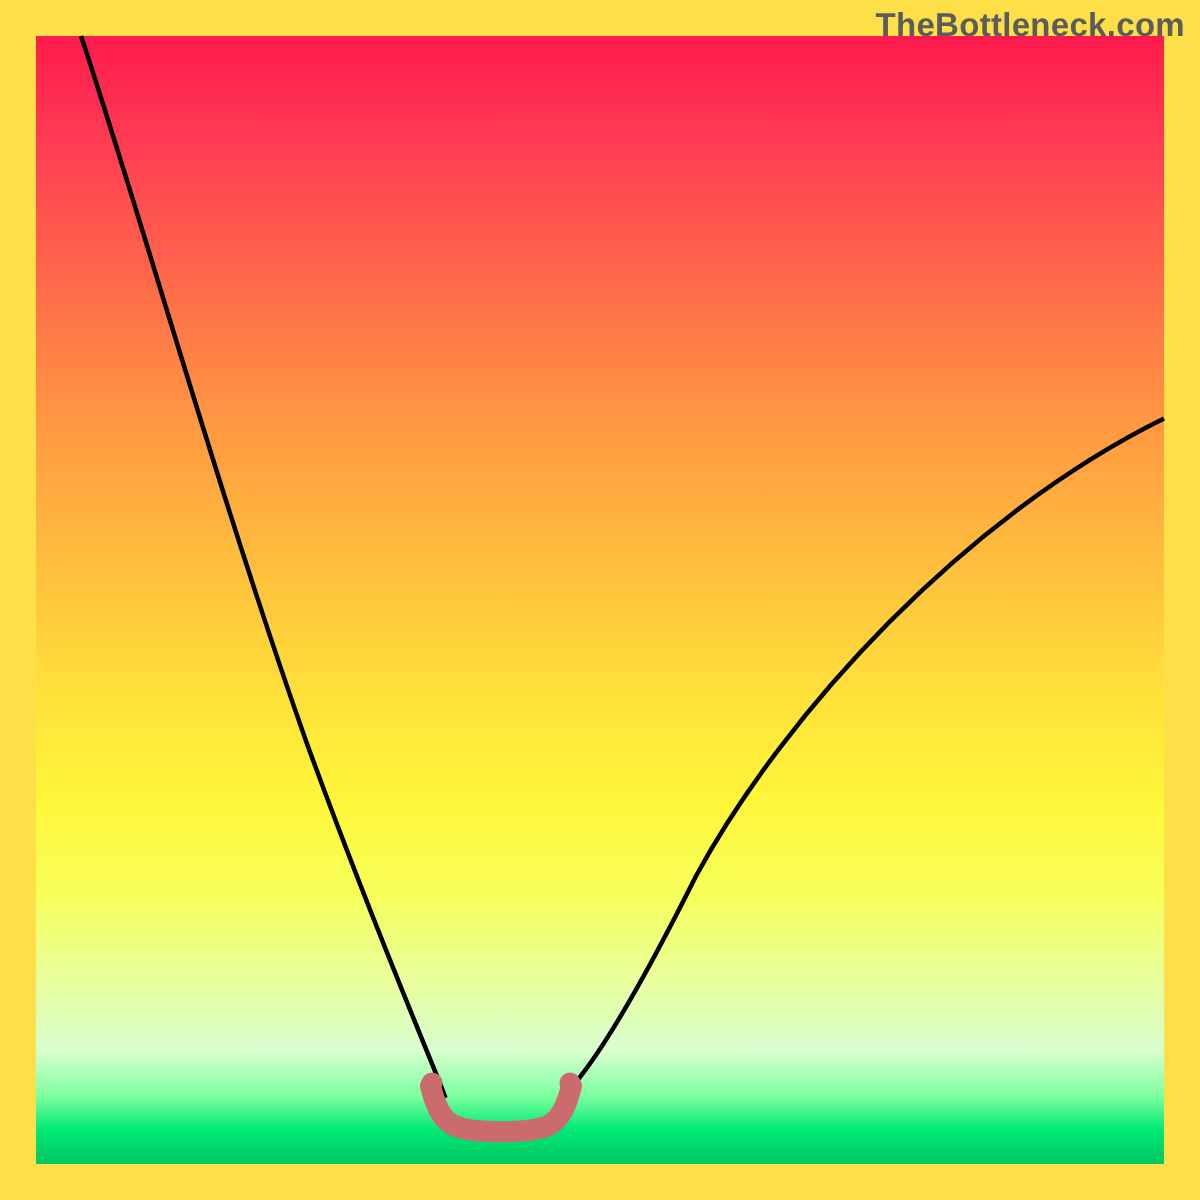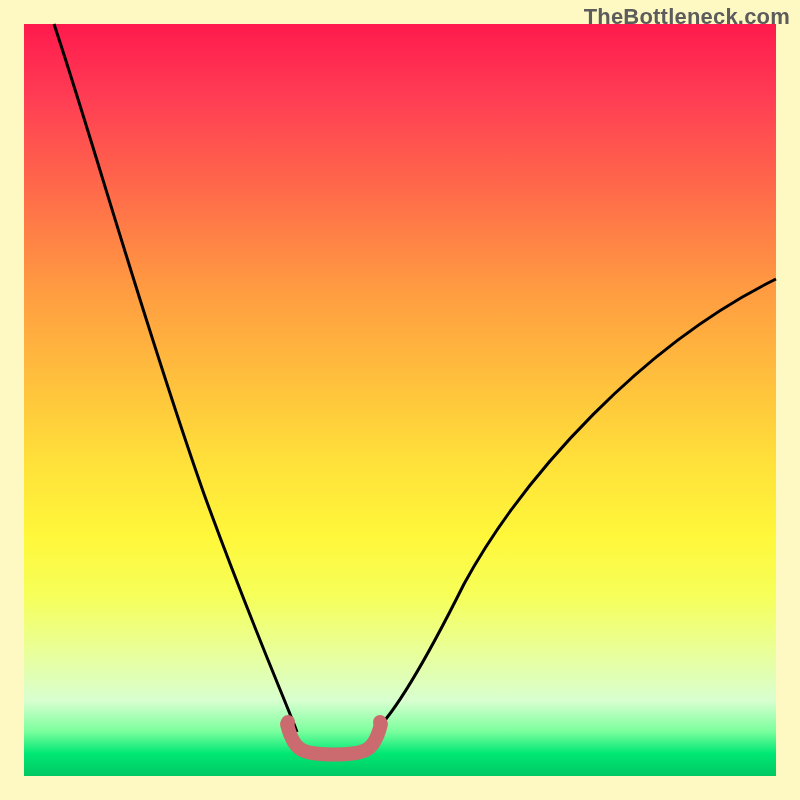--- a/index.html
+++ b/index.html
@@ -10,21 +10,21 @@
     background: #000;
     overflow: hidden;
     font-family: Arial, Helvetica, sans-serif;
   }
   .frame {
     position: absolute;
     left: 0;
     top: 0;
     width: 800px;
     height: 800px;
-    background: #fef9c3;
+    background: #fde047;
   }
   .plot {
     position: absolute;
     left: 24px;
     top: 24px;
     width: 752px;
     height: 752px;
     background: linear-gradient(
       to bottom,
       #ff1a4d 0%,

